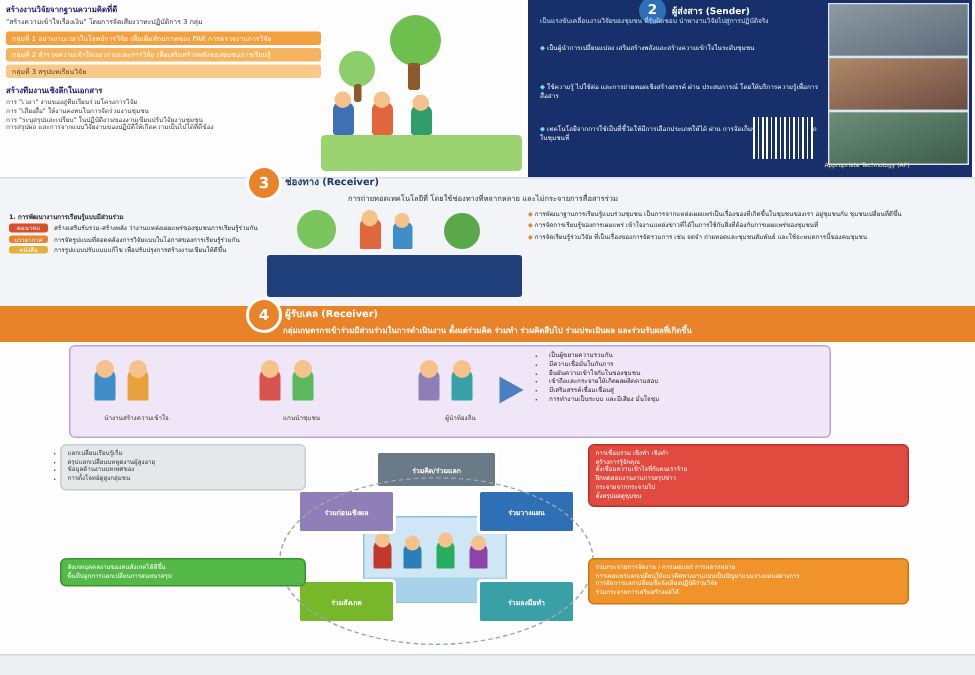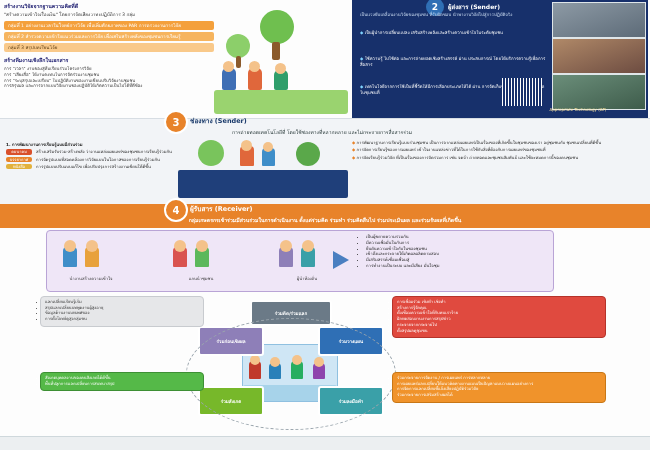--- a/index.html
+++ b/index.html
@@ -148,21 +148,21 @@
     </div>
     <div class="sbul b3">
       <span style="color:#7fd3ff;">◆ </span><span>เทคโนโลยีจากการใช้เป็นที่ชี้วัดให้มีการเลือกประเภทให้ได้ ผ่าน การจัดเก็บข้อมูลเชิงความสามารถในชุมชนที่</span>
     </div>
     <div class="barcode"></div>
     <div class="aptag">Appropriate Technology (AP)</div>
   </div>
 
   <div class="box chband"></div>
   <div class="ch-num">3</div>
-  <div class="ch-title">ช่องทาง (Sender)</div>
+  <div class="ch-title">ช่องทาง (Receiver)</div>
   <div class="ch-sub">การถ่ายทอดเทคโนโลยีที่ โดยใช้ช่องทางที่หลากหลาย และไม่กระจายการสื่อสารร่วม</div>
 
   <div class="ch-left">
     <div style="font-weight:bold;margin-bottom:2px;">1. การพัฒนางานการเรียนรู้แบบมีส่วนร่วม</div>
     <div style="display:flex;gap:2px;margin-bottom:2px;">
       <span class="pill r">คมนาคม</span>
       <span style="flex:1">สร้างเสริมรับรวม-สร้างพลัง ว่างานแหล่งเผยแพร่ของชุมชนการเรียนรู้ร่วมกัน</span>
     </div>
     <div style="display:flex;gap:2px;margin-bottom:2px;">
       <span class="pill o">บรรยากาศ</span>
@@ -185,21 +185,21 @@
   </div>
 
   <div class="ch-right">
     <div style="margin-bottom:2px;"><span style="color:#e8832a;">◆ </span><span>การพัฒนาฐานการเรียนรู้แบบร่วมชุมชน เป็นการจากแหล่งเผยแพร่เป็นเรื่องของที่เกิดขึ้นในชุมชนของเรา อยู่ชุมชนกับ ชุมชนเปลี่ยนที่ดีขึ้น</span></div>
     <div style="margin-bottom:2px;"><span style="color:#e8832a;">◆ </span><span>การจัดการเรียนรู้ของการเผยแพร่ เข้าใจงานแหล่งข่าวที่ได้ในการใช้กับสิ่งที่ต้องกับการเผยแพร่ของชุมชนที่</span></div>
     <div><span style="color:#e8832a;">◆ </span><span>การจัดเรียนรู้ร่วมวิจัย ที่เป็นเรื่องของการจัดรวมการ เช่น จดจำ ถ่ายทอดและชุมชนสัมพันธ์ และใช้จะหมดการนี้ของคนชุมชน</span></div>
   </div>
 
   <div class="box rcv"></div>
   <div class="rcv-num">4</div>
-  <div class="rcv-title">ผู้รับสาร (Receiver)</div>
+  <div class="rcv-title">ผู้รับเคล (Receiver)</div>
   <div class="rcv-sub">กลุ่มเกษตรกรเข้าร่วมมีส่วนร่วมในการดำเนินงาน ตั้งแต่ร่วมคิด ร่วมทำ ร่วมคิดสืบไป ร่วมประเมินผล และร่วมรับผลที่เกิดขึ้น</div>
 
   <div class="box grp rnd">
     <div class="gfig" style="left:10px;">
       <div class="tinyfig" style="left:6px;top:10px;width:14px;height:20px;background:#3f8ec9;border-radius:4px 4px 1px 1px;"></div>
       <div class="tinyfig" style="left:7px;top:3px;width:12px;height:12px;border-radius:50%;background:#f4c28a;"></div>
       <div class="tinyfig" style="left:28px;top:10px;width:14px;height:20px;background:#e8a13c;border-radius:4px 4px 1px 1px;"></div>
       <div class="tinyfig" style="left:29px;top:3px;width:12px;height:12px;border-radius:50%;background:#f4c28a;"></div>
     </div>
     <div class="glbl" style="left:-4px;">นำงานสร้างความเข้าใจ</div>

